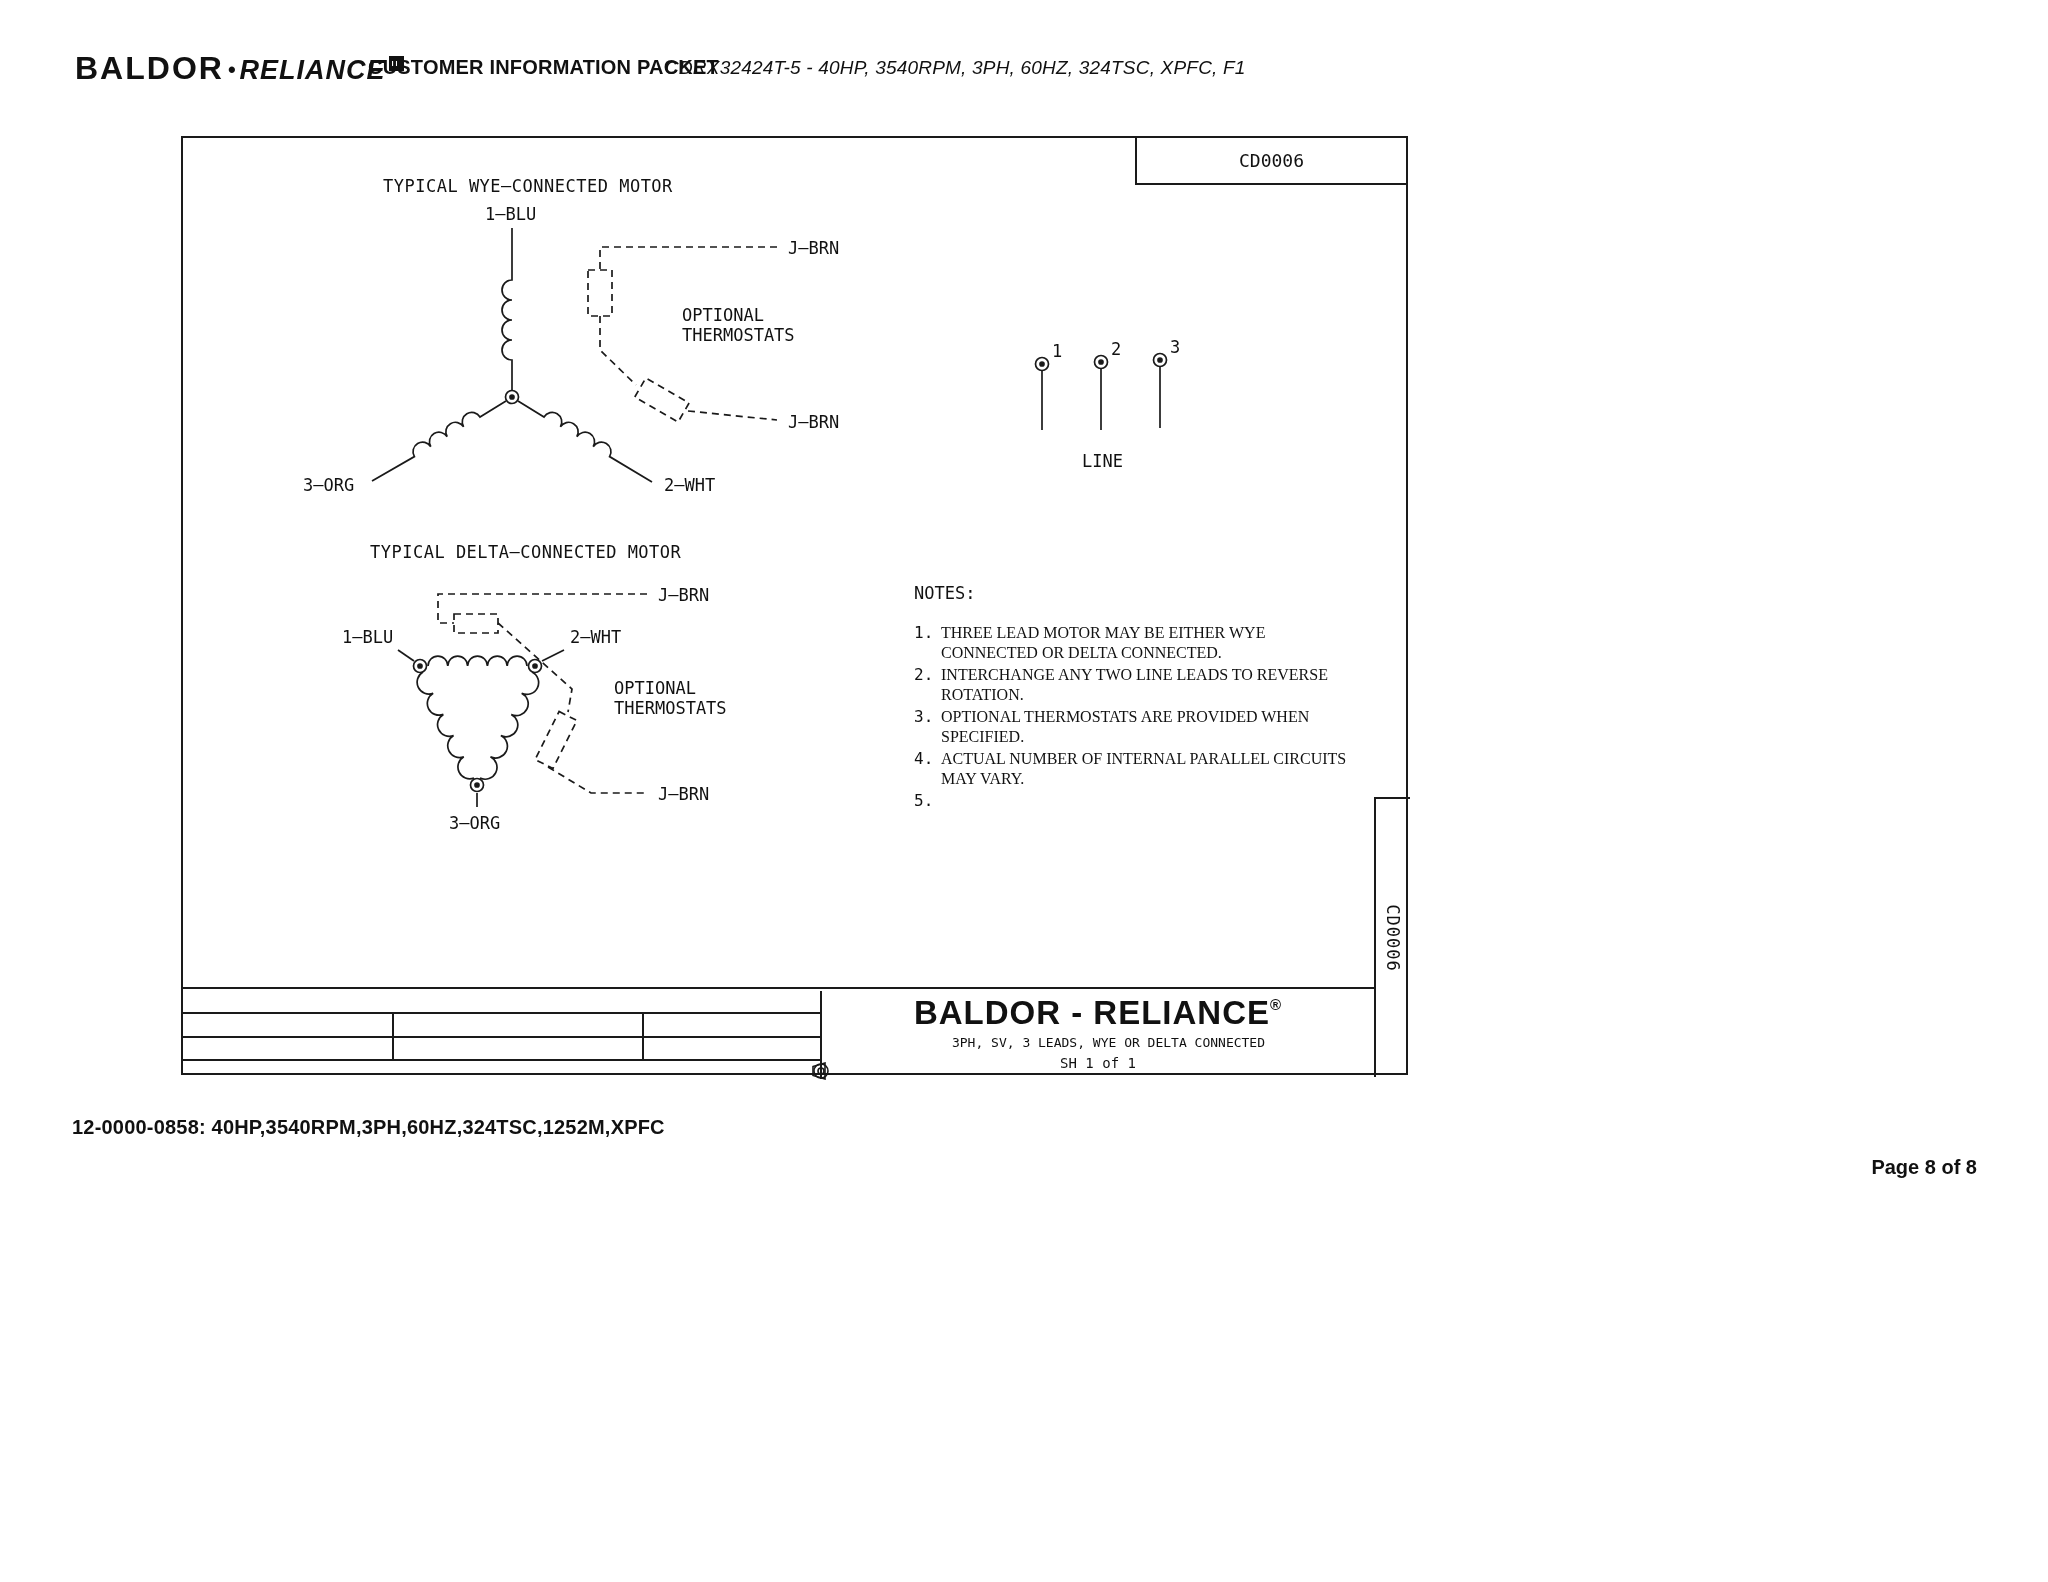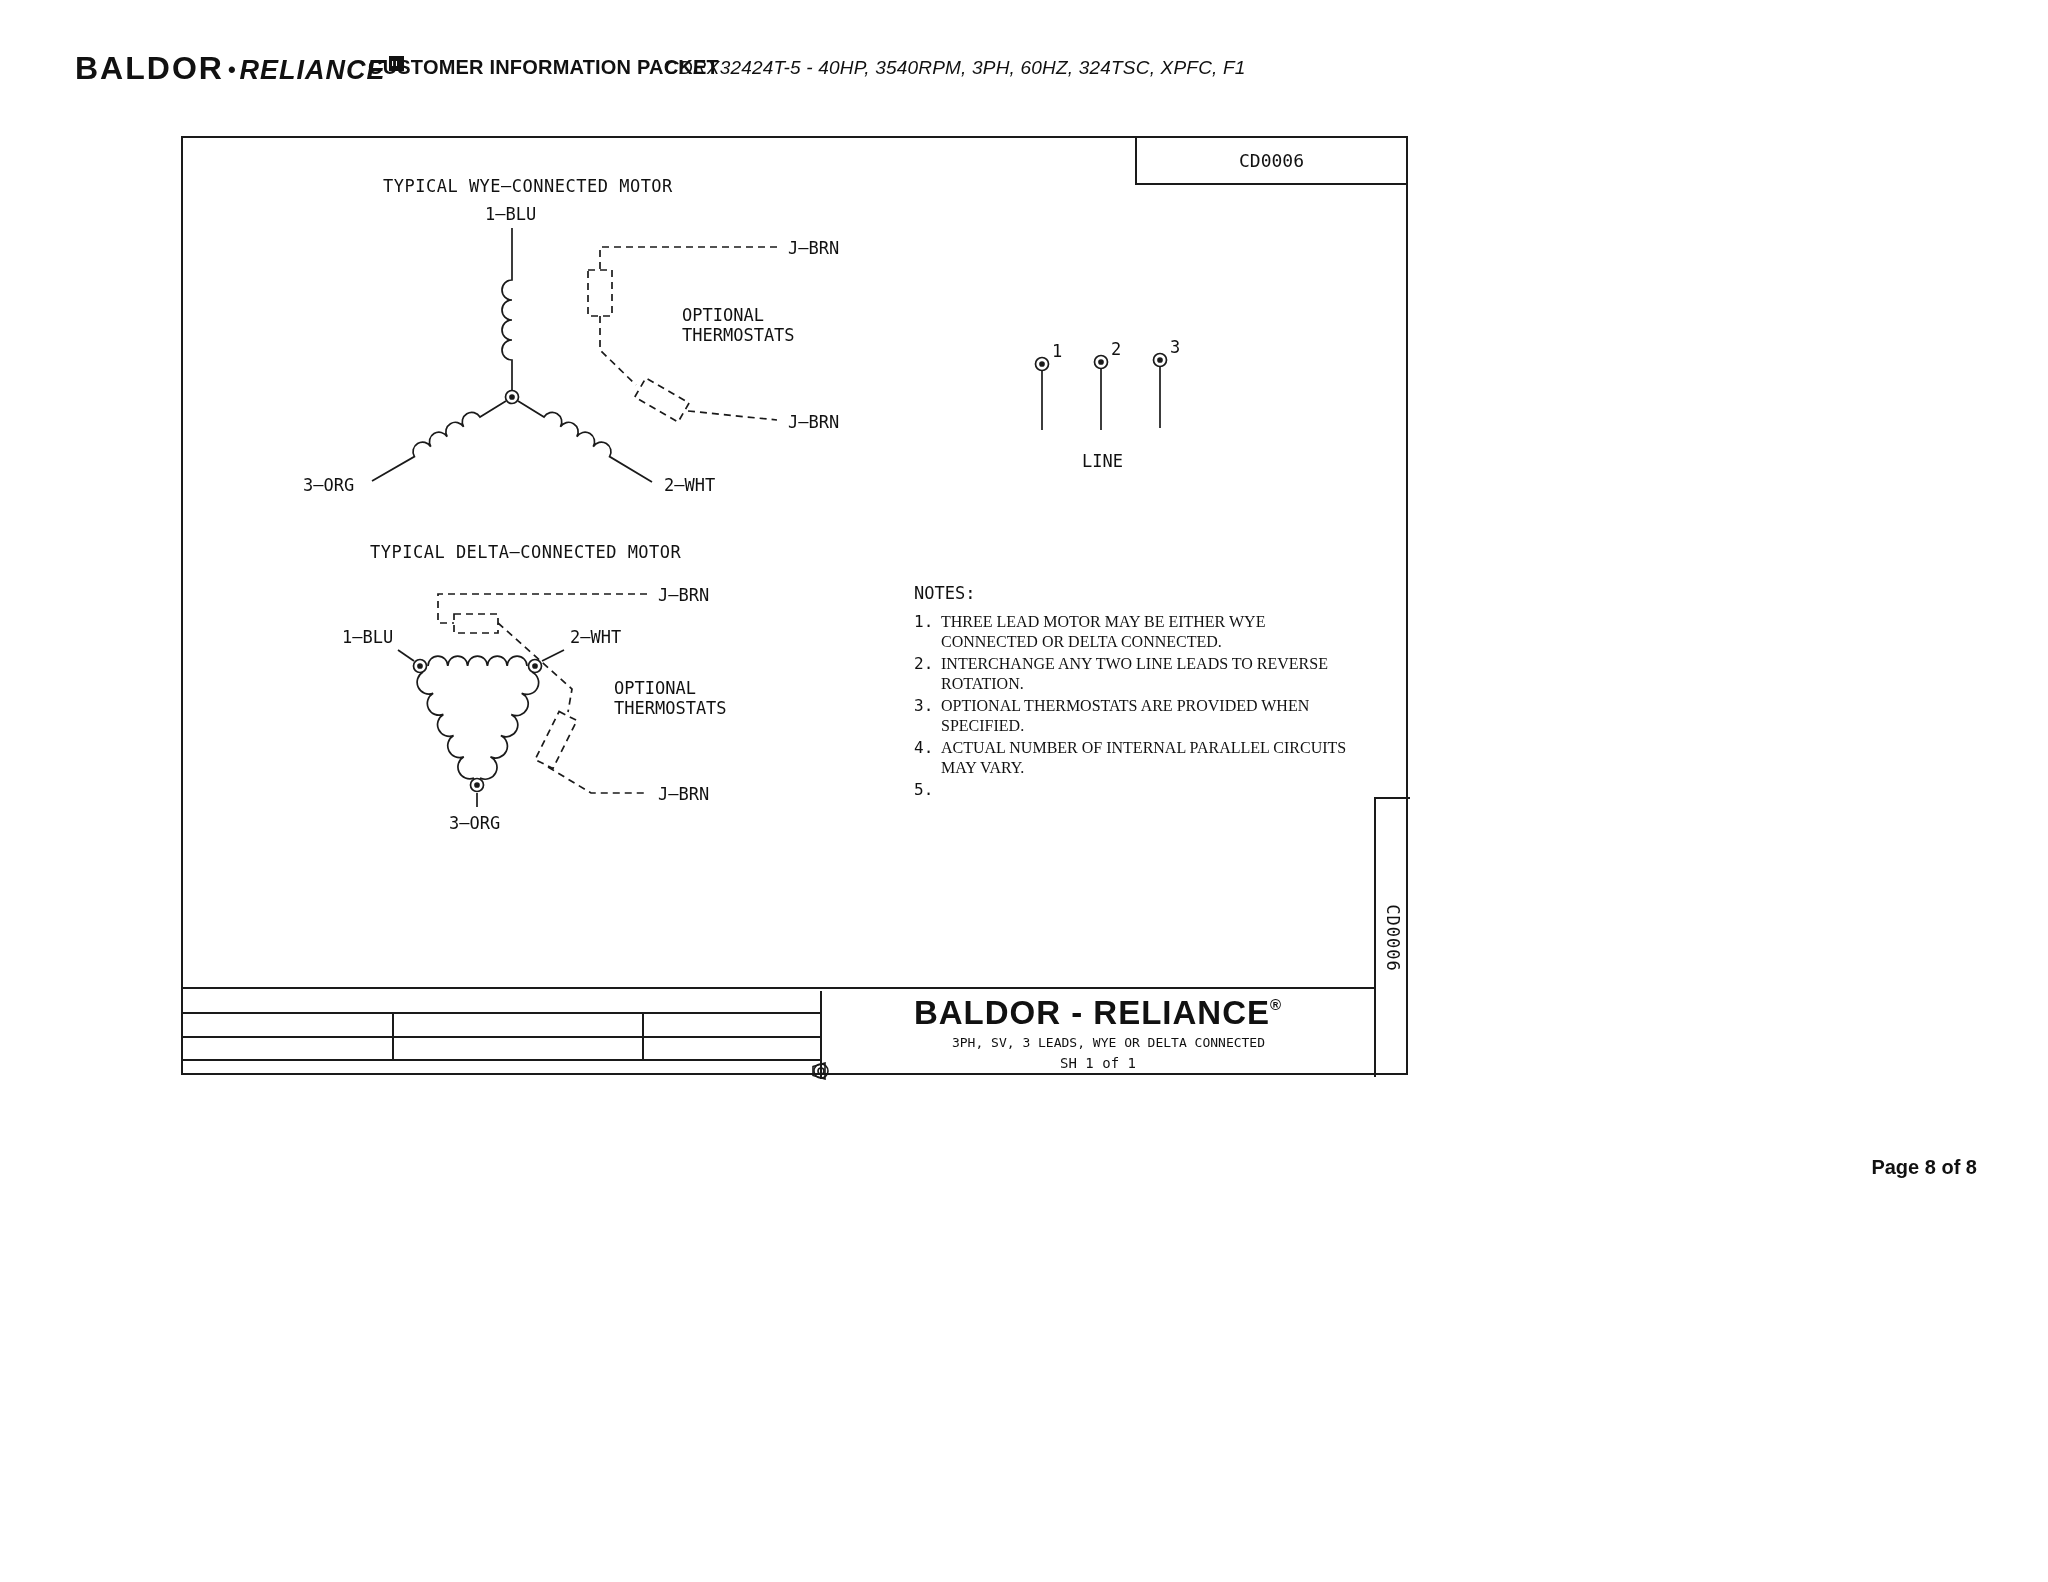--- a/index.html
+++ b/index.html
@@ -22,21 +22,21 @@
   .logo-mark::after { content:""; position:absolute; left:3px; top:5px; width:5px; height:5px; background:#fff; }
   .hdr-doctype { font-weight: bold; font-size: 20px; letter-spacing: 0.2px; }
   .hdr-product { font-size: 19px; letter-spacing: 0.2px; }
   
   .frame { position:absolute; left:181px; top:136px; width:1227px; height:939px; border:2px solid #1a1a1a; background:#fff; }
   .frame svg { position:absolute; left:0; top:0; }
   .lbl { position:absolute; font-family:"DejaVu Sans Mono", monospace; font-size:17px; line-height:20px; white-space:pre-line; color:#111; }
   .cd-box { position:absolute; right:0; top:0; width:271px; height:47px; border-left:2px solid #1a1a1a; border-bottom:2px solid #1a1a1a; text-align:center; line-height:45px; font-size:18px; }
   
   .notes { position:absolute; left:731px; top:445px; width:486px; }
-  .notes-title { font-size:17px; margin-bottom:9px; }
+  .notes-title { font-size:17px; margin-bottom:20px; }
   .note { display:flex; margin-bottom:2px; }
   .note-num { flex:0 0 27px; font-size:16px; line-height:20px; font-family:"DejaVu Sans Mono",monospace; }
   .note-text { font-size:16px; line-height:20px; white-space:pre-line; font-family:Liberation Serif, serif; }
   
   .tb { position:absolute; left:0; top:849px; width:1191px; height:90px; border-top:2px solid #1a1a1a; }
   .tb-left { position:absolute; left:0; top:2px; width:639px; height:88px; border-right:2px solid #1a1a1a; }
   .tb-row { position:absolute; left:0; width:639px; font-size:14px; }
   .tb-row .cell { position:absolute; top:0; height:100%; padding-left:7px; white-space:pre; overflow:hidden; }
   .tb-lab, .tb-val { font-family:"DejaVu Sans Mono",monospace; white-space:pre; }
   .tb-right { position:absolute; left:639px; top:2px; width:552px; height:88px; text-align:center; }
@@ -246,15 +246,16 @@
         <div class="tb-sheet cad">SH 1 of 1</div>
       </div>
     </div>
 
     <div class="side-tab">
       <span class="cad">CD0006</span>
     </div>
 
   </div>
 
+  <div class="footer-left">12-0000-0858: 40HP,3540RPM,3PH,60HZ,324TSC,1252M,XPFC</div>
   <div class="footer-right">Page 8 of 8</div>
 
 </div>
 
 </body></html>

